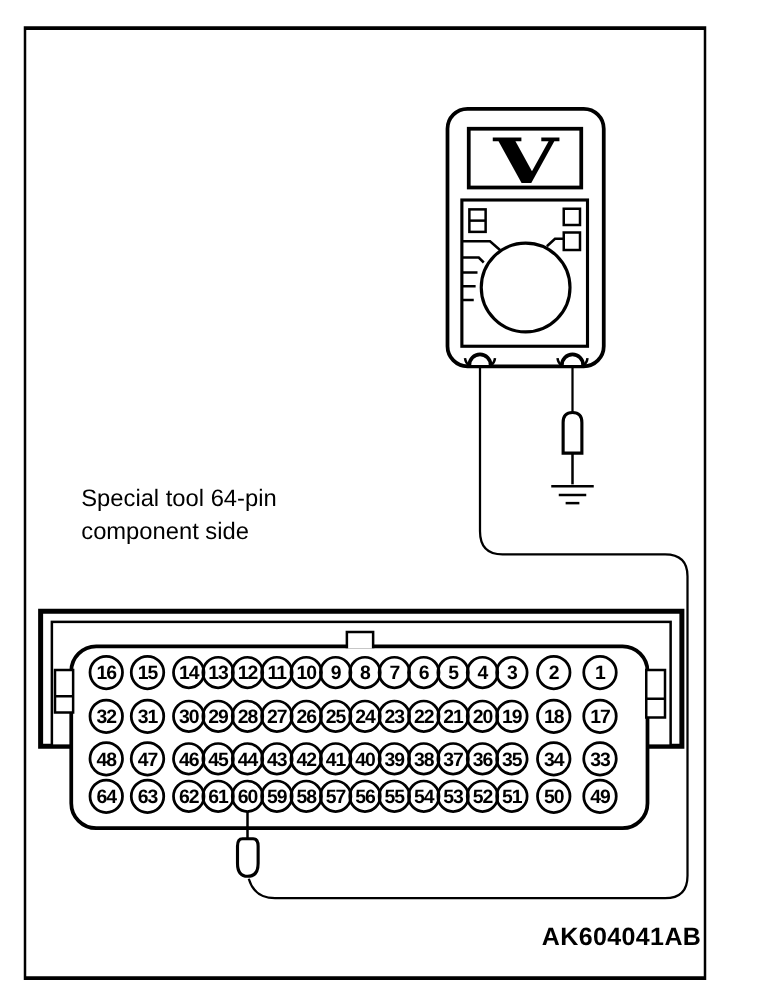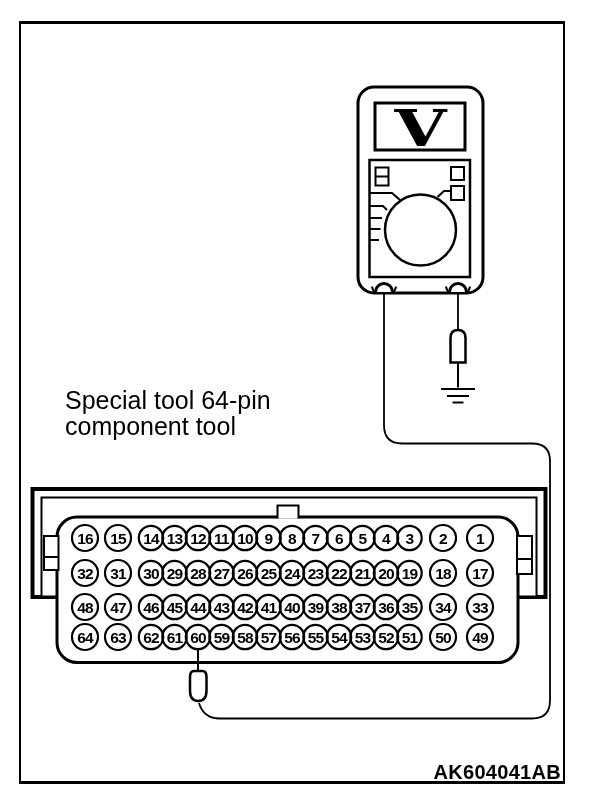--- a/index.html
+++ b/index.html
@@ -7,23 +7,23 @@
           font-family:"Liberation Sans",sans-serif;color:#000;}
   #frame{position:absolute;left:19px;top:21px;width:546px;height:763px;
          box-sizing:border-box;border:solid #000;border-width:3px 2px 3px 2px;}
   #art{position:absolute;left:0;top:0;}
   .ln{fill:none;stroke:#000;stroke-width:2;}
   .thin{fill:none;stroke:#000;stroke-width:1.8;}
   .wfill{fill:#fff;stroke:#000;}
   .pin-circle{fill:none;stroke:#000;stroke-width:2.2;}
   .pin-num{font-family:"Liberation Sans",sans-serif;font-weight:bold;font-size:15.5px;
            text-anchor:middle;letter-spacing:-0.8px;fill:#000;}
-  #caption{position:absolute;left:65px;top:387px;font-size:25px;line-height:26px;}
+  #caption{position:absolute;left:65px;top:387px;font-size:19px;line-height:26px;}
   #caption span{display:block;}
-  #figcode{position:absolute;right:47px;top:761px;font-size:20px;font-weight:bold;letter-spacing:.3px;}
+  #figcode{position:absolute;right:47px;top:739px;font-size:20px;font-weight:bold;letter-spacing:.3px;}
   .vglyph{font-family:"DejaVu Serif",serif;font-weight:bold;font-size:50px;text-anchor:middle;fill:#000;}
 </style>
 </head>
 <body>
 
 <div id="canvas">
 
   <div id="frame"></div>
 
   <svg id="art" width="608" height="798" viewBox="0 0 608 798">
@@ -228,17 +228,17 @@
     </g>
 
     <g>
       <path class="ln" stroke-width="4.5" d="M198,649 V672"></path>
       <path class="wfill" stroke-width="2.5" d="M190,677 Q190,671 194,671 H202.5 Q206.5,671 206.5,677 V690.5 Q206.5,701 198.2,701 Q190,701 190,690.5 Z"></path>
     </g>
   </svg>
 
   <div id="caption">
     <span>Special tool 64-pin</span>
-    <span>component tool</span>
+    <span>component side</span>
   </div>
   <div id="figcode">AK604041AB</div>
 
 </div>
 
 </body></html>

